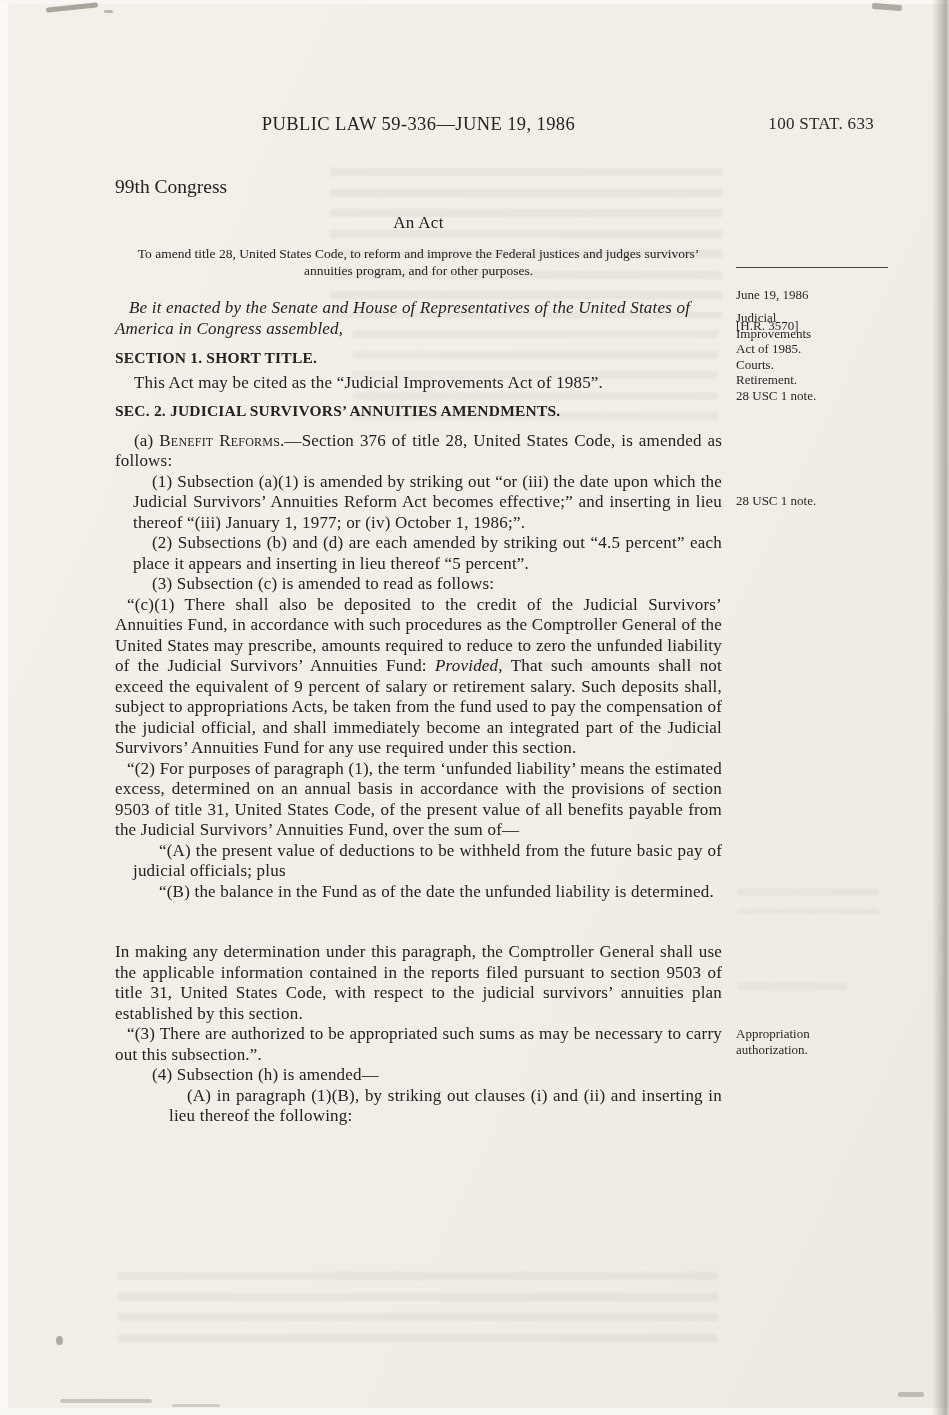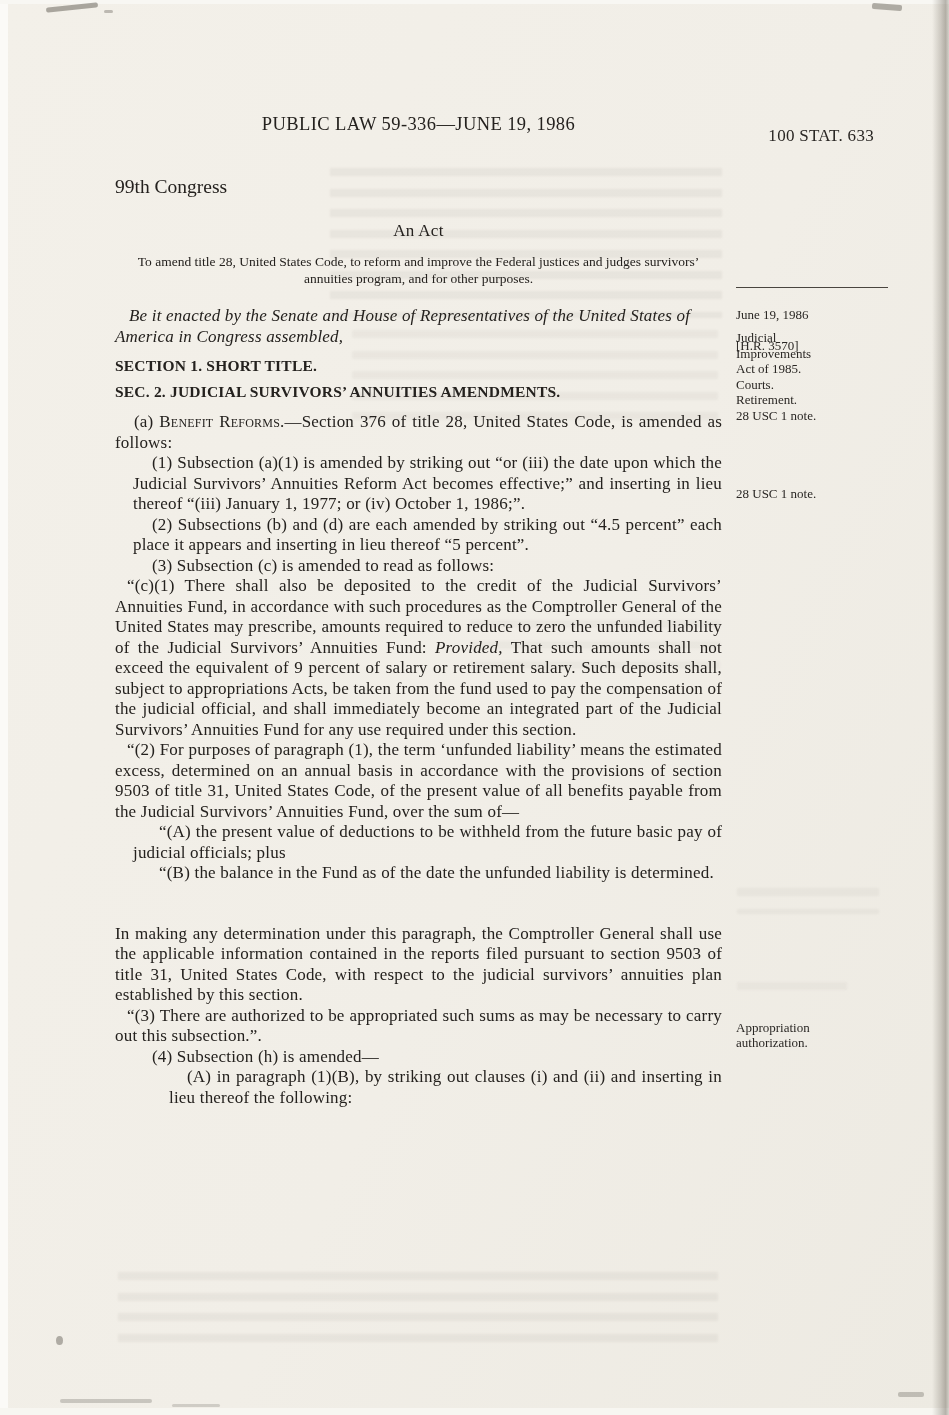--- a/index.html
+++ b/index.html
@@ -42,29 +42,29 @@
   .bl-3 { left:470px; top:620px;  width:250px; height:58px;  opacity:.4; }
   .bl-4 { left:118px; top:1272px; width:600px; height:76px;  opacity:.55; }
   .bl-5 { left:737px; top:888px;  width:142px; height:26px;  opacity:.45; }
   .bl-6 { left:737px; top:982px;  width:110px; height:18px;  opacity:.4; }
 
   .content { position:relative; padding:112px 0 0 115px; }
   .row { position:relative; }
   .main { width:607px; }
   .note {
     position:absolute; left:621px; top:0; width:152px;
-    font-size:13px; line-height:15.5px; white-space:pre-line; color:#2a2724;margin-top:12px;
+    font-size:13px; line-height:15.5px; white-space:pre-line; color:#2a2724;
   }
 
   .rh-left  { font-size:18.5px; letter-spacing:.4px; text-align:center; line-height:24px; }
   .rh-right { font-size:17px; letter-spacing:.3px; text-align:right; padding-right:14px; line-height:24px; white-space:normal; }
 
   .title-row { margin-top:40px; }
   .law-number, .congress { font-size:19.5px; line-height:22px; }
-  .an-act-row { margin-top:22px; }
+  .an-act-row { margin-top:14px; }
   .an-act { text-align:center; font-size:17px; letter-spacing:.3px; line-height:21px; }
   .preamble-row { margin-top:12px; }
   .preamble { font-size:13.5px; line-height:17px; text-align:center; padding:0 12px; }
   .enacting-row { margin-top:18px; }
   .enacting { font-style:italic; font-size:17px; line-height:21px; text-indent:14px; letter-spacing:.2px; }
 
   .heading { font-weight:bold; font-size:15.5px; line-height:19px; letter-spacing:.2px; }
   .mt-9 { margin-top:9px; } .mt-6 { margin-top:6px; } .mt-7 { margin-top:7px; } .mt-11 { margin-top:11px; }
 
   .p { font-size:17px; line-height:20.5px; text-align:justify; letter-spacing:.2px; }
@@ -132,20 +132,23 @@
 Act of 1985.
 Courts.
 Retirement.
 28 USC 1 note.</div>
     </div>
 
     <div class="row mt-9">
       <div class="main heading">SECTION 1. SHORT TITLE.</div>
     </div>
 
+    <div class="row mt-6">
+      <div class="main p ind-first">This Act may be cited as the “Judicial Improvements Act of 1985”.</div>
+    </div>
 
     <div class="row mt-7">
       <div class="main heading">SEC. 2. JUDICIAL SURVIVORS’ ANNUITIES AMENDMENTS.</div>
     </div>
 
     <div class="row mt-11">
       <div class="main p ind-first"><span>(a) </span><span class="sc">Benefit Reforms</span><span>.—Section 376 of title 28, United States Code, is amended as follows:</span></div>
     </div>
 
     <div class="row">

